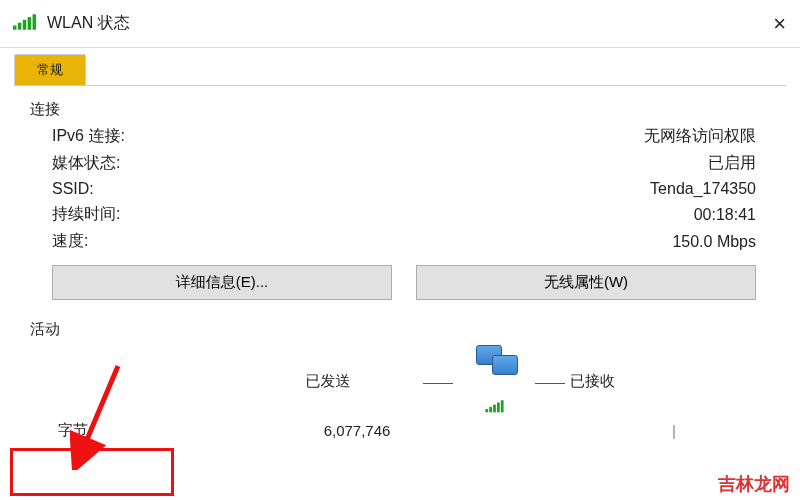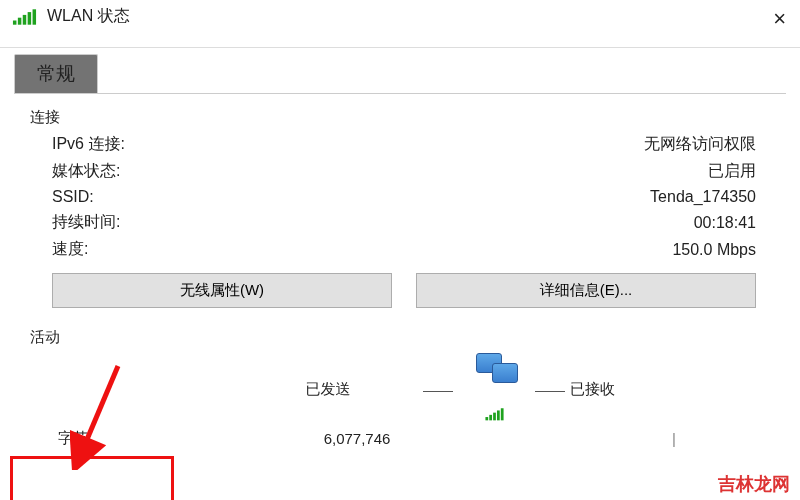--- a/index.html
+++ b/index.html
@@ -8,38 +8,39 @@
     font-family: "Microsoft YaHei", "Segoe UI", Tahoma, sans-serif;
     font-size: 15px;
     background: #fff;
     color: #222;
     width: 800px;
     height: 500px;
     overflow: hidden;
   }
   .titlebar {
     display: flex;
-    padding: 6px 8px;
+    align-items: center;
+    padding: 20px 8px;
     border-bottom: 1px solid #ddd;
     height: 48px;
   }
   .titlebar .wifi-icon { color: #1fa21f; margin-right: 6px; font-size: 16px; }
   .titlebar .title { flex: 1; font-size: 16px; }
   .titlebar .close { font-size: 22px; padding: 0 6px; cursor: pointer; }
   .tabstrip {
     display: flex;
     padding: 6px 14px 0 14px;
   }
   .tab {
     padding: 6px 22px;
-    background: #737373;
+    background: #eab308;
     border: 1px solid #ccc;
     border-bottom: none;
     border-radius: 2px 2px 0 0;
-    font-size: 19px;
+    font-size: 13px;
   }
   .tab-panel {
     border-top: 1px solid #ccc;
     margin: 0 14px;
     padding: 10px 16px 6px 16px;
   }
   .section-title { margin: 4px 0 4px 0; font-size: 15px; }
   .section-box {
     border: 1px solid #ccc;
     border-radius: 2px;
@@ -185,24 +186,24 @@
     <div class="row">
       <span class="label">持续时间:</span>
       <span class="value">00:18:41</span>
     </div>
     <div class="row">
       <span class="label">速度:</span>
       <span class="value">150.0 Mbps</span>
     </div>
     <div class="button-row">
       <button class="winbtn">
-        <span>无线属性(W)</span>
+        <span>详细信息(E)...</span>
       </button>
       <button class="winbtn">
-        <span>详细信息(E)...</span>
+        <span>无线属性(W)</span>
       </button>
     </div>
   </div>
 
   <div class="section-title">活动</div>
   <div class="activity" style="padding:0 14px 0 22px;">
     <div class="activity-row">
       <span style="flex:1"></span>
       <span class="cell">已发送</span>
       <span class="dash">——</span>

